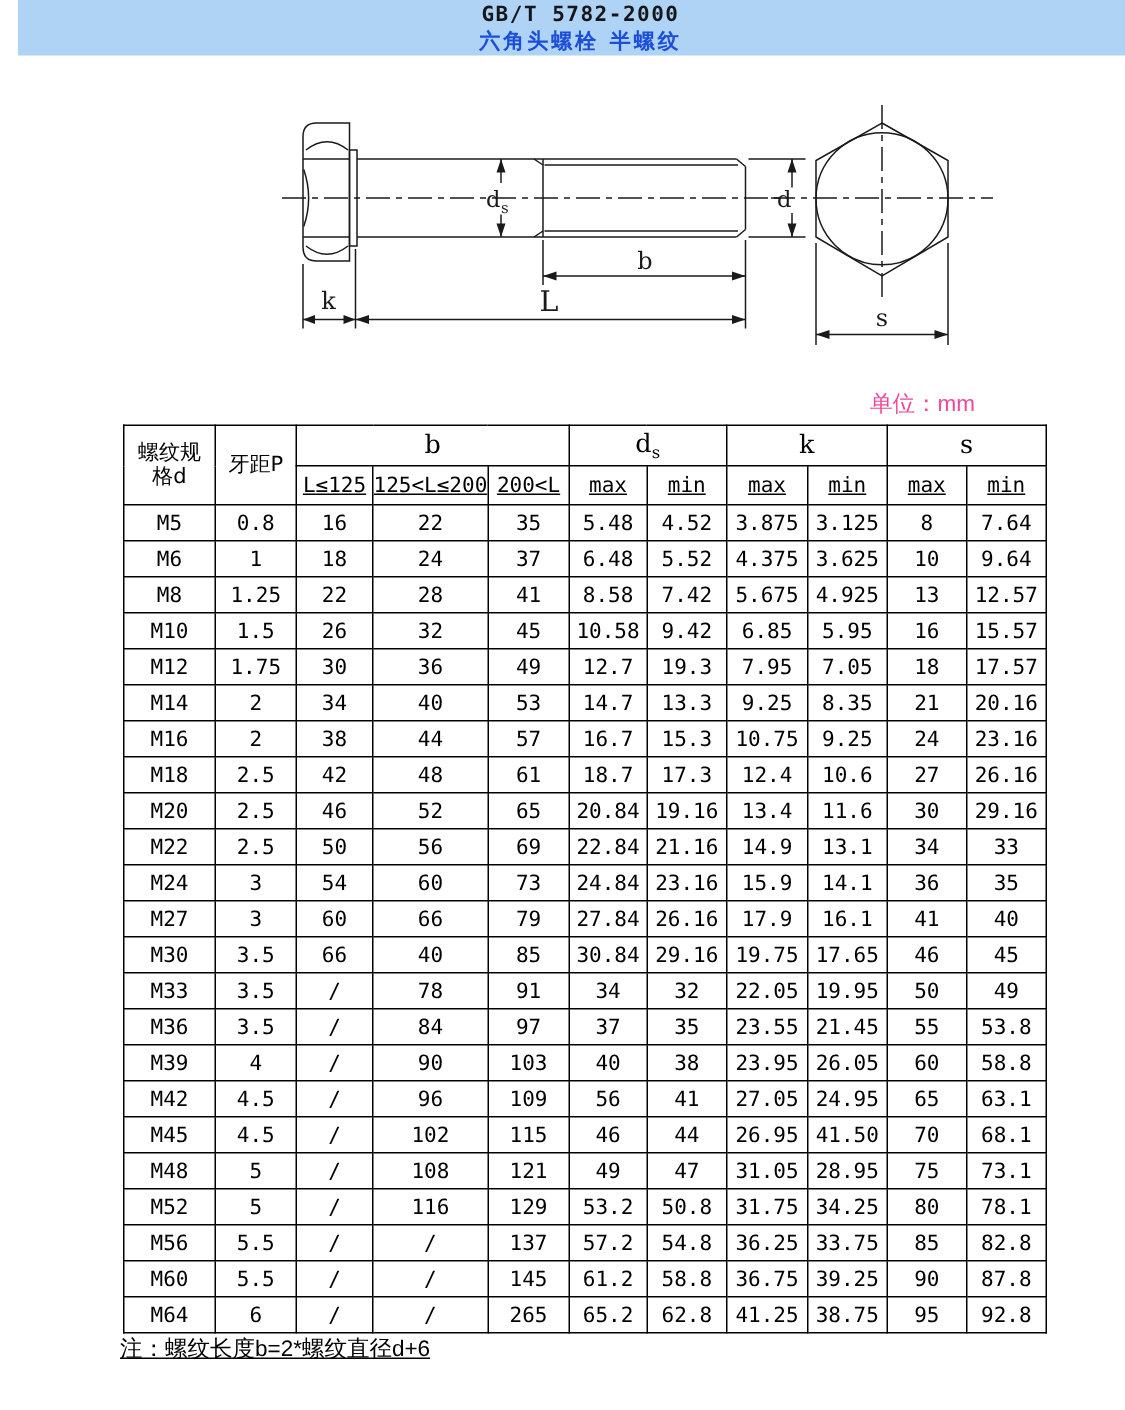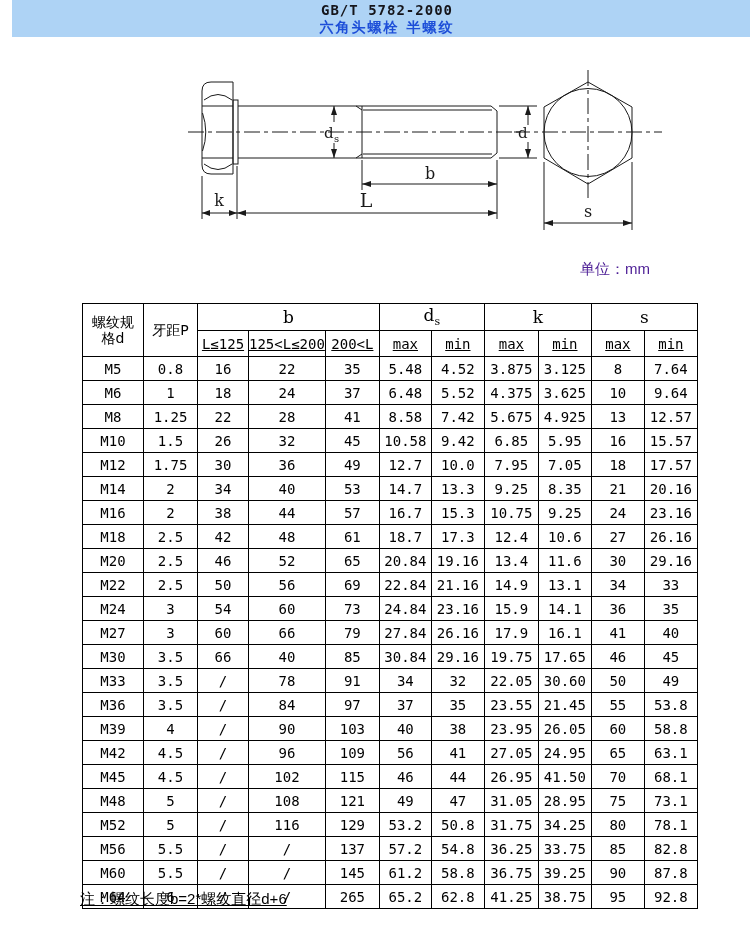--- a/index.html
+++ b/index.html
@@ -29,24 +29,24 @@
     stroke:#1a1a1a; stroke-width:1; fill:none;
   }
   #drawing polygon.arrow { fill:#1a1a1a; stroke:none; }
   #drawing .centerline { stroke-dasharray:16 4 4 4; }
   #drawing text {
     fill:#1a1a1a; font-family:"DejaVu Serif", serif; stroke:none;
   }
   
   #unit-label {
     position:absolute; left:555px; top:260px; width:120px;
-    text-align:center; font-size:15px; color:#4c1d95;
+    text-align:center; font-size:15px; color:#ec4899;
   }
   
-  #spec-table-wrap { position:absolute; left:82px; top:283px;margin-top:20px; }
+  #spec-table-wrap { position:absolute; left:82px; top:283px; }
   table { border-collapse:collapse; table-layout:fixed; }
   th, td {
     border:1px solid #000; text-align:center; vertical-align:middle;
     padding:0; overflow:hidden; white-space:nowrap;
     font-family:"DejaVu Sans Mono", monospace; font-size:14px; font-weight:normal;
     color:#000;
   }
   tr.group-row th { height:26px; }
   tr.sub-row th { height:25px;text-decoration:underline; }
   tbody td { height:23px; }
@@ -255,21 +255,21 @@
             <td>16</td>
             <td>15.57</td>
           </tr>
           <tr>
             <td>M12</td>
             <td>1.75</td>
             <td>30</td>
             <td>36</td>
             <td>49</td>
             <td>12.7</td>
-            <td>10.0</td>
+            <td>19.3</td>
             <td>7.95</td>
             <td>7.05</td>
             <td>18</td>
             <td>17.57</td>
           </tr>
           <tr>
             <td>M14</td>
             <td>2</td>
             <td>34</td>
             <td>40</td>
@@ -374,21 +374,21 @@
           </tr>
           <tr>
             <td>M33</td>
             <td>3.5</td>
             <td>/</td>
             <td>78</td>
             <td>91</td>
             <td>34</td>
             <td>32</td>
             <td>22.05</td>
-            <td>30.60</td>
+            <td>19.95</td>
             <td>50</td>
             <td>49</td>
           </tr>
           <tr>
             <td>M36</td>
             <td>3.5</td>
             <td>/</td>
             <td>84</td>
             <td>97</td>
             <td>37</td>

